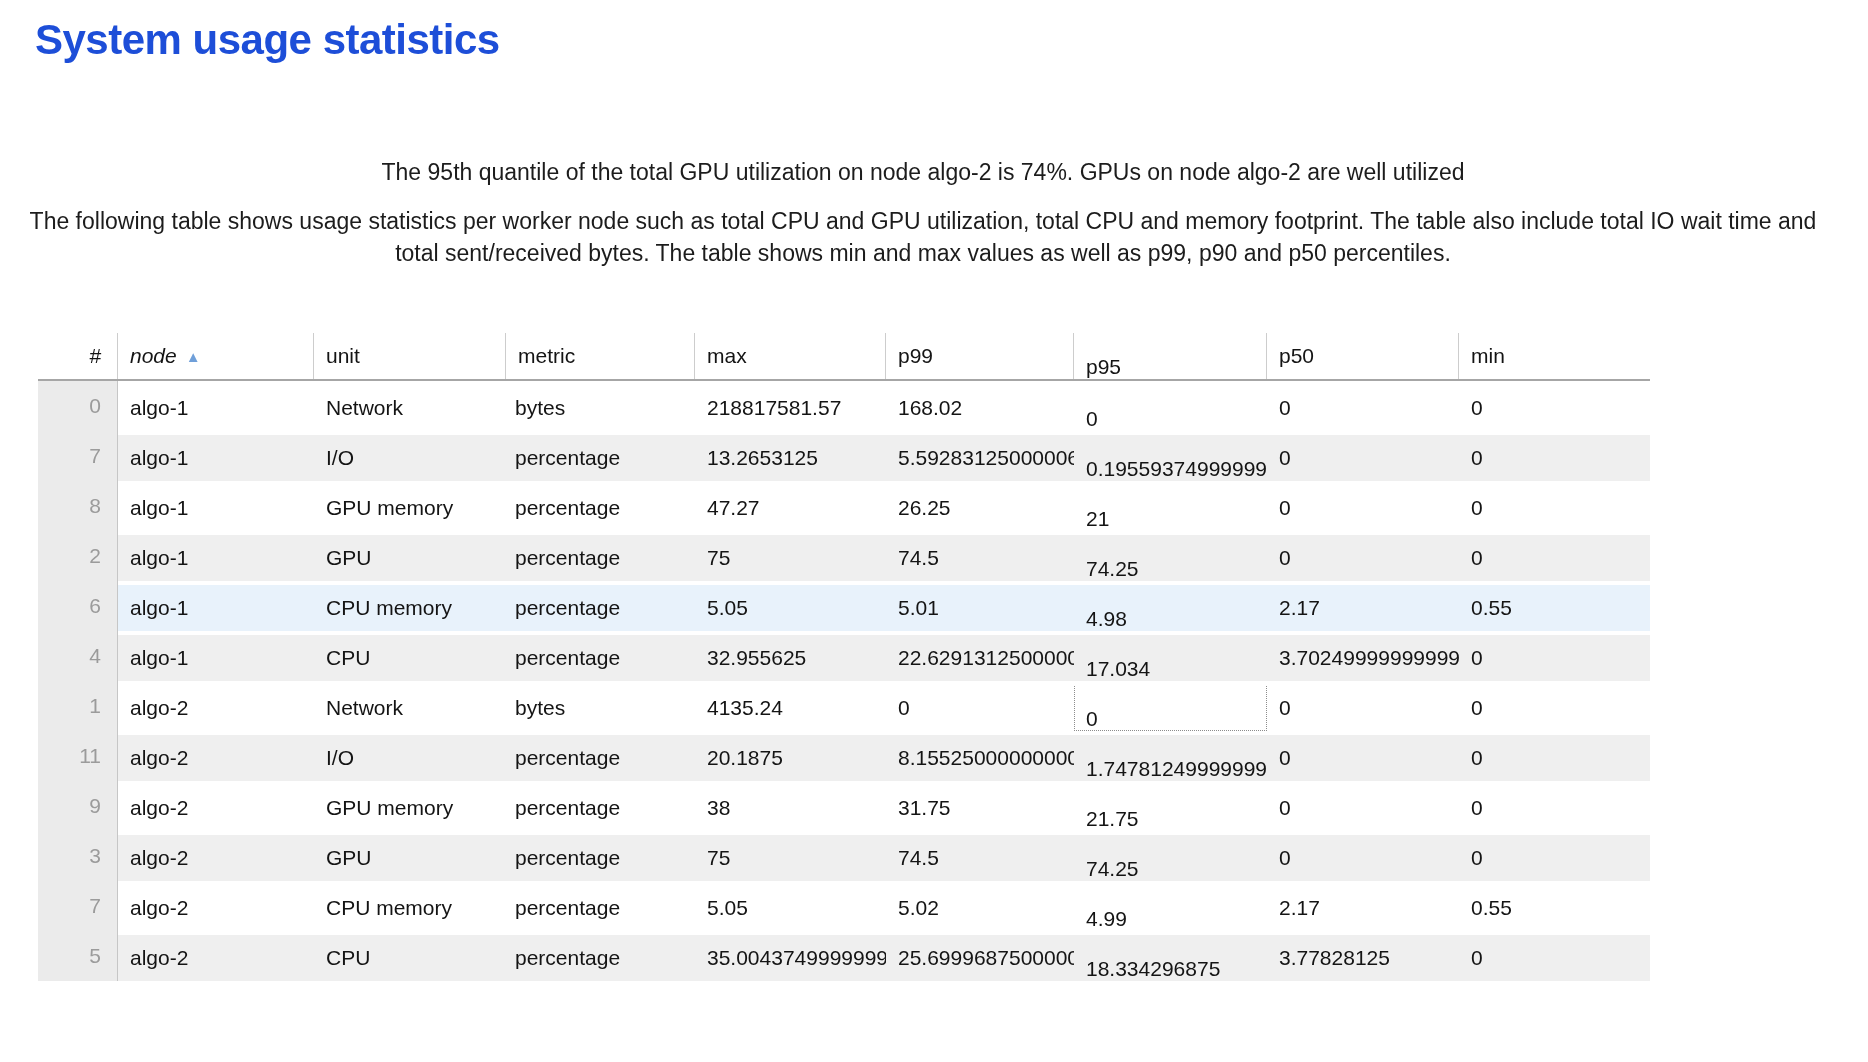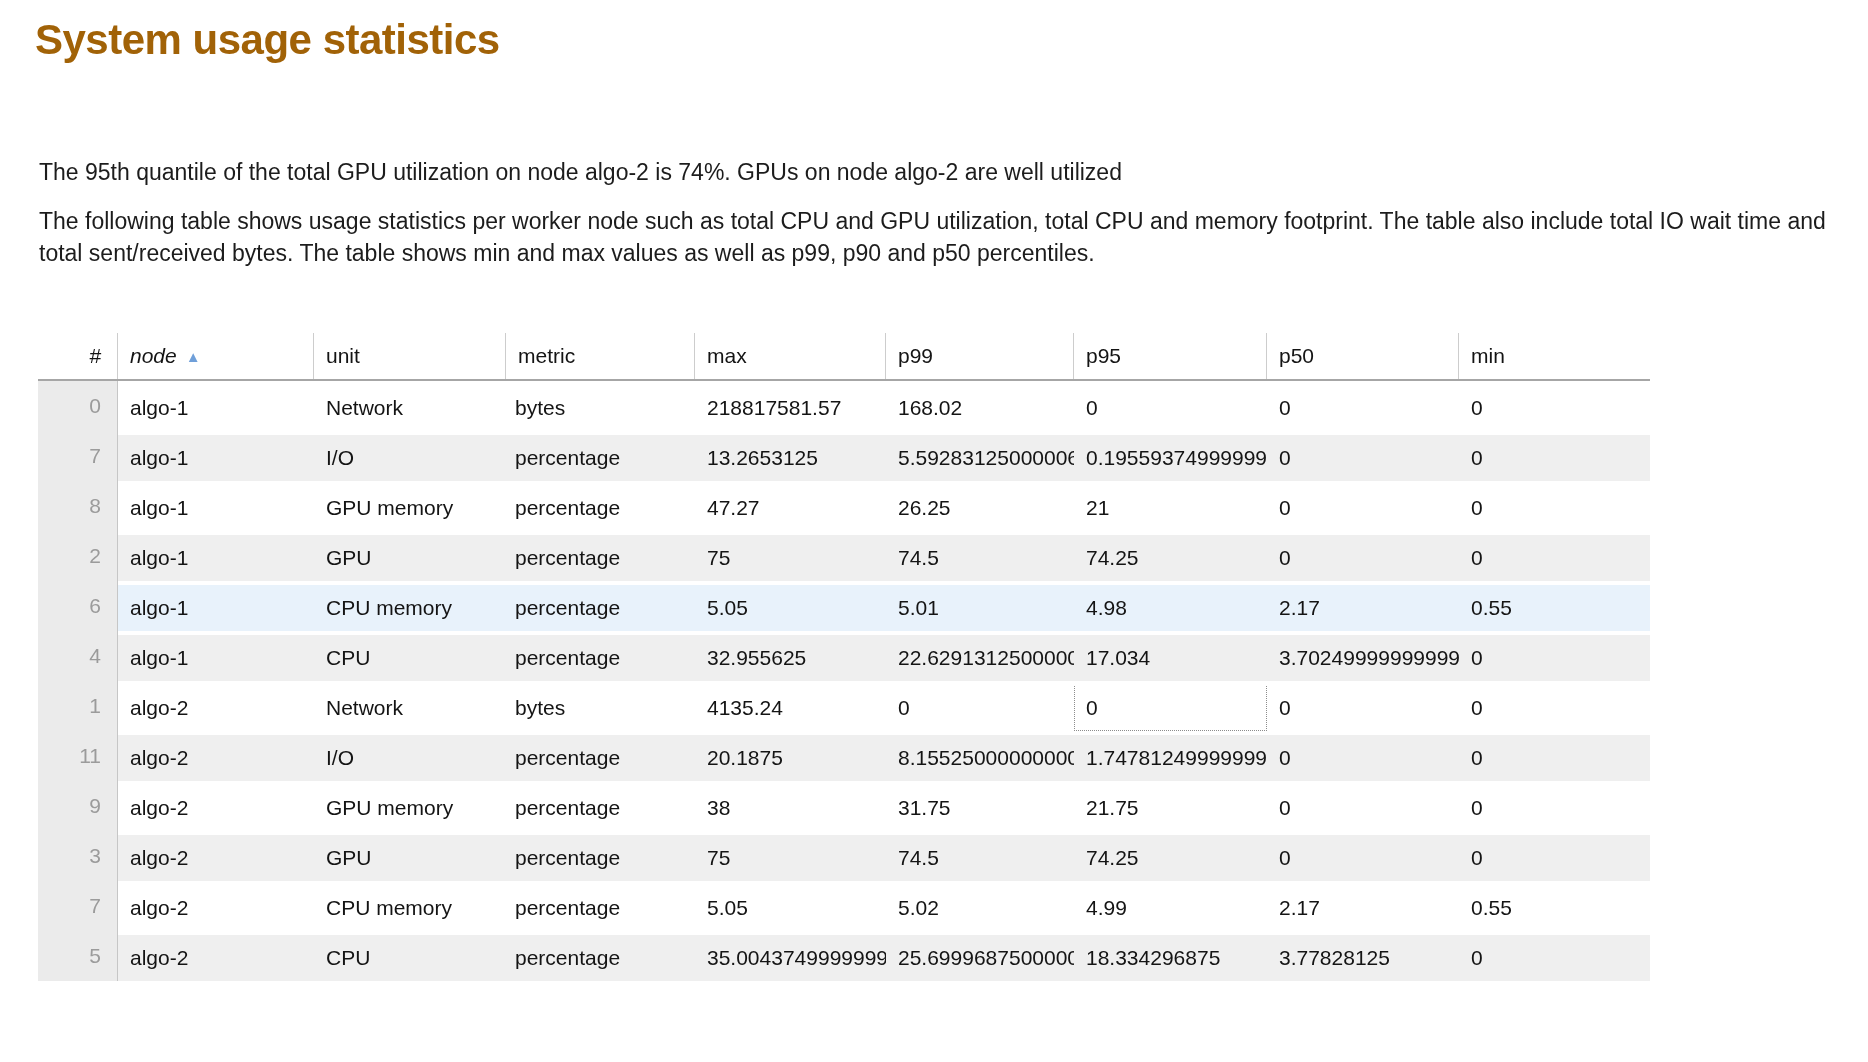--- a/index.html
+++ b/index.html
@@ -10,24 +10,24 @@
     --sel-border:#8c8c8c;
   }
   *{box-sizing:border-box;}
   html,body{margin:0;padding:0;}
   body{
     width:1868px;height:1062px;overflow:hidden;background:#ffffff;
     font-family:"Liberation Sans","DejaVu Sans",sans-serif;color:#1b1b1b;
   }
   h1{
     margin:16px 0 0 35px;font-size:42px;line-height:48px;font-weight:700;
-    color:#a16207;letter-spacing:-0.5px;
+    color:#1d4ed8;letter-spacing:-0.5px;
   }
   .para{
-    margin:0 39px;font-size:23px;line-height:32px;color:#1c1c1c;max-width:1790px;
+    margin:0 28px;font-size:23px;line-height:32px;color:#1c1c1c;max-width:1790px;text-align:center;
   }
   .para.summary{margin-top:92px;}
   .para.desc{margin-top:17px;}
 
   
   .grid{margin:64px 0 0 38px;width:1612px;font-size:21px;color:#141414;}
   .ghead{display:flex;height:48px;border-bottom:2px solid #a6a6a6;background:#fff;}
   .hcell{
     display:flex;align-items:center;padding-left:12px;
     border-right:1px solid #cdcdcd;overflow:hidden;white-space:nowrap;
@@ -54,21 +54,21 @@
     border:1px dotted var(--sel-border);pointer-events:none;
   }
 
   
   .col-index{width:80px;flex:0 0 80px;}
   .col-node{width:196px;flex:0 0 196px;}
   .col-metric{width:189px;flex:0 0 189px;}
   .col-unit{width:192px;flex:0 0 192px;}
   .col-max{width:191px;flex:0 0 191px;}
   .col-p99{width:188px;flex:0 0 188px;}
-  .col-p95{width:193px;flex:0 0 193px;}
+  .col-p95{width:193px;flex:0 0 193px;align-items:flex-end;}
   .col-p50{width:192px;flex:0 0 192px;}
   .col-min{width:191px;flex:0 0 191px;}
 </style>
 </head>
 <body>
 
 <main>
   <h1>System usage statistics</h1>
   <p class="para summary">The 95th quantile of the total GPU utilization on node algo-2 is 74%. GPUs on node algo-2 are well utilized</p>
   <p class="para desc">The following table shows usage statistics per worker node such as total CPU and GPU utilization, total CPU and memory footprint. The table also include total IO wait time and total sent/received bytes. The table shows min and max values as well as p99, p90 and p50 percentiles.</p>

